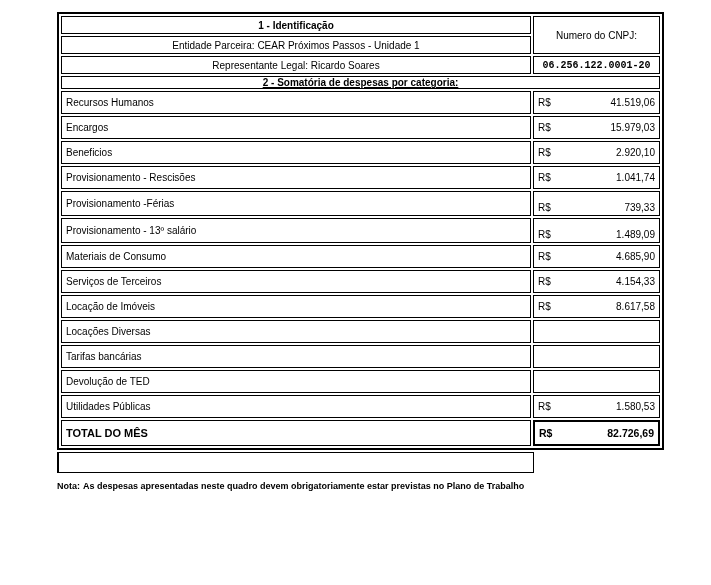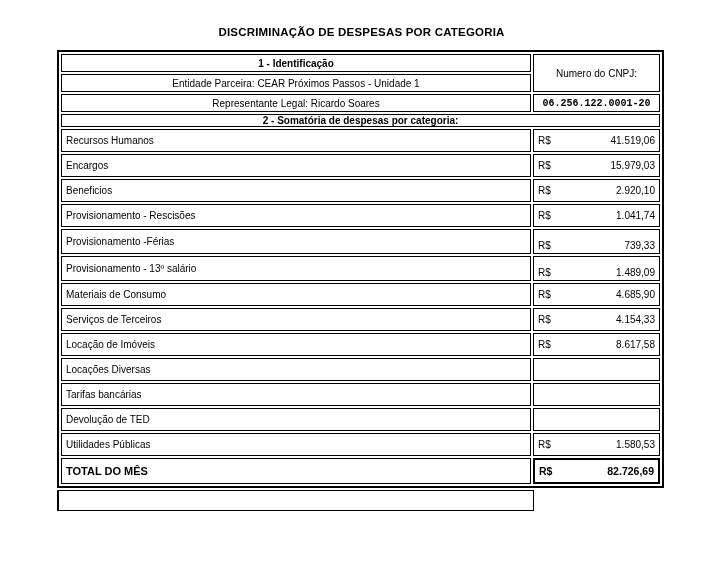--- a/index.html
+++ b/index.html
@@ -53,21 +53,21 @@
     border: 1px solid #000;
     padding: 0 4px;
     font-size: 10px;
     overflow: hidden;
     white-space: nowrap;
   }
   td.hdr { height: 16px; text-align: center; font-size: 9.5px; vertical-align: middle; }
   td.sec-id { font-weight: bold; font-size: 10px; }
   td.cnpj-head { vertical-align: middle; }
   td.cnpj-val { font-weight: bold; font-size: 10px; font-family: Liberation Mono, monospace; }
-  td.som { height: 10px; text-align: center; font-weight: bold; font-size: 10px; padding: 0; }
+  td.som { height: 10px; text-align: center; font-weight: bold; font-size: 10px; padding: 0; text-decoration: underline; }
   td.lbl { height: 21px; text-align: left; vertical-align: middle; }
   td.val { height: 21px; vertical-align: middle; padding: 0 3px 0 5px; }
   .valflex {
     display: flex;
     justify-content: space-between;
     align-items: center;
   }
   tr.vbottom td.val { vertical-align: bottom; padding-bottom: 2px; }
   tr.vbottom .valflex { align-items: flex-end; }
   tr.total-row td.lbl { font-weight: bold; font-size: 11px; height: 22px; }
@@ -86,21 +86,20 @@
     font-weight: bold;
   }
   .note-line .prefix { margin-right: 3px; }
 </style>
 </head>
 <body>
 
 <div class="canvas">
   <div class="page">
 
-    <div class="doc-title">DISCRIMINAÇÃO DE DESPESAS POR CATEGORIA</div>
 
     <table class="main">
       <colgroup>
           <col class="c1">
           <col class="c2">
         </colgroup>
       <tbody>
         <tr>
           <td class="hdr sec-id">1 - Identificação</td>
           <td class="hdr cnpj-head" rowspan="2">Numero do CNPJ:</td>
@@ -241,15 +240,18 @@
                 <span>R$</span>
                 <span>82.726,69</span>
               </div>
             </td>
         </tr>
       </tbody>
     </table>
 
     <div class="tail-box"></div>
 
+    <div class="note-line">
+      <span class="prefix">Nota:</span><span>As despesas apresentadas neste quadro devem obrigatoriamente estar previstas no Plano de Trabalho</span>
+    </div>
 
   </div>
 </div>
 
 </body></html>

